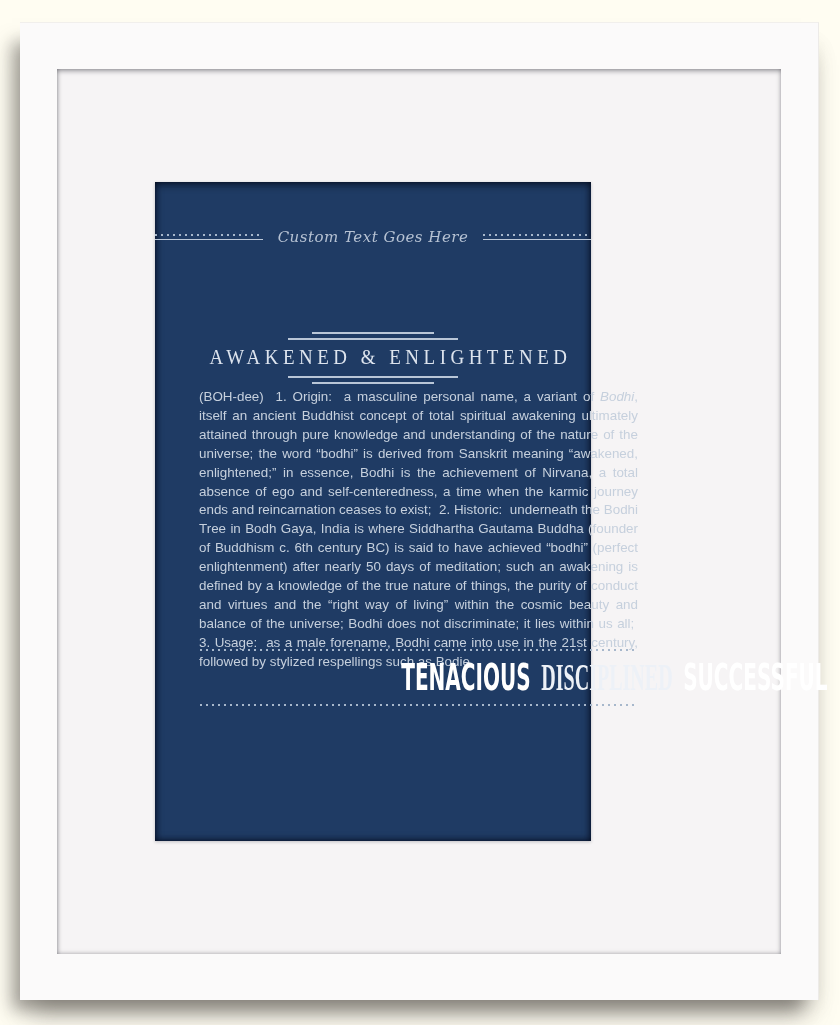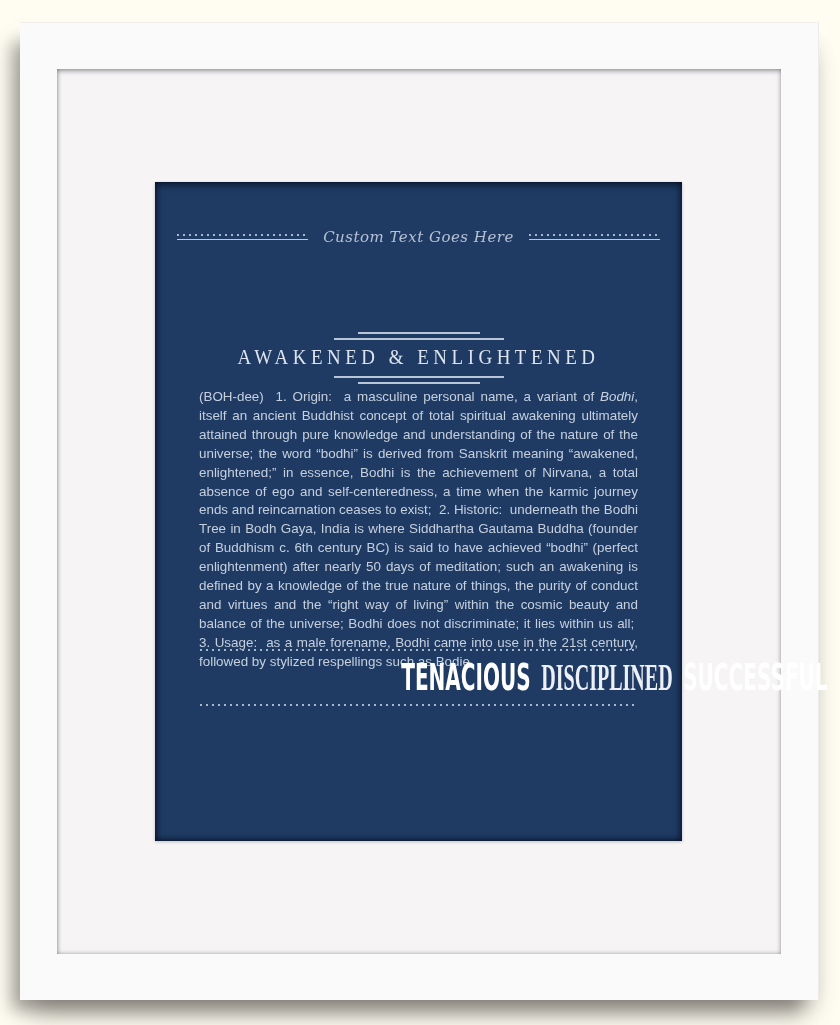--- a/index.html
+++ b/index.html
@@ -11,21 +11,21 @@
          border-right:1px solid #edebe8;border-top:1px solid #f1efec;
          box-shadow:-13px 15px 16px -5px rgba(96,93,87,.55),
                     -2px 24px 26px -10px rgba(96,93,87,.35),
                      6px 16px 20px -12px rgba(96,93,87,.30);}
   .mat{position:absolute;left:37px;right:37px;top:46px;bottom:46px;
        background:var(--mat,#f6f4f5);
        box-shadow:inset 0 4px 5px -2px rgba(70,70,78,.50),
                   inset 3px 0 4px -2px rgba(70,70,78,.38),
                   inset -3px 0 4px -2px rgba(100,100,108,.32),
                   inset 0 -3px 4px -2px rgba(100,100,108,.28);}
-  .print{position:absolute;left:50%;margin-left:-264px;top:113px;width:527px;height:659px;
+  .print{position:absolute;left:50%;margin-left:-264px;top:113px;width:436px;height:659px;
          background:var(--print-background,#1f3b64);
          box-shadow:0 1px 3px rgba(40,40,50,.25),
                     inset 0 5px 8px -3px rgba(0,5,20,.70),
                     inset 4px 0 7px -3px rgba(0,5,20,.55),
                     inset -4px 0 7px -3px rgba(0,5,20,.55),
                     inset 0 -4px 7px -3px rgba(0,5,20,.55);}
   
   .ornament-top{position:absolute;top:44px;left:0;right:0;height:22px;
                 display:flex;align-items:center;justify-content:center;}
   .orn-seg{width:131px;}
@@ -37,21 +37,21 @@
   .name{position:absolute;top:52px;left:0;right:0;text-align:center;}
   .name-text{display:inline-block;font-family:"DejaVu Sans",sans-serif;font-weight:700;
              font-size:84px;line-height:1;letter-spacing:12px;color:var(--title-text,#fff);white-space:nowrap;}
   
   .divider{position:absolute;left:0;right:0;}
   .divider .line{margin:0 auto;background:#b9c6d7;height:2px;}
   .line.short{width:122px;}
   .line.long{width:170px;}
   .divider-top{top:150px;}   .divider-top .short{margin-bottom:4px;}
   .divider-bottom{top:194px;}.divider-bottom .long{margin-bottom:4px;}
-  .subtitle{position:absolute;top:160px;left:0;right:0;text-align:center;height:30px;line-height:30px;}
+  .subtitle{position:absolute;top:160px;left:0;right:0;text-align:right;height:30px;line-height:30px;}
   .subtitle .fitx{display:inline-block;font-family:"Liberation Serif",serif;font-size:21px;
                   letter-spacing:5px;color:#dde4ee;white-space:nowrap;}
   
   .definition{position:absolute;top:206px;left:44px;width:439px;margin:0;
               font-family:Liberation Sans, sans-serif;font-size:13.4px;line-height:18.9px;
               text-align:justify;color:var(--body-text,#c6d0dd);}
   .definition em{font-style:italic;}
   
   .traits{position:absolute;top:467px;left:45px;width:437px;}
   .t-dots{height:2px;background:repeating-linear-gradient(to right,var(--ornament,#a7b7cb) 0 2px,transparent 2px 6px);}

